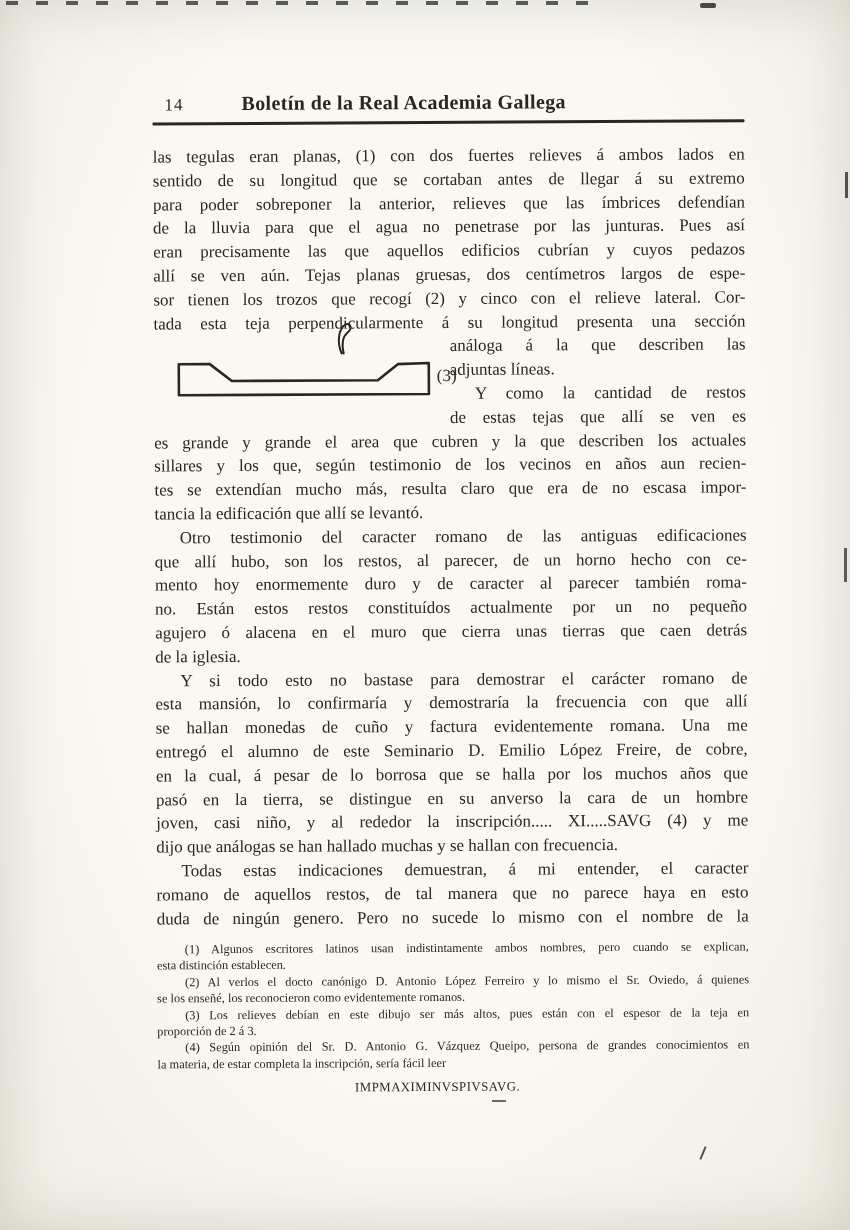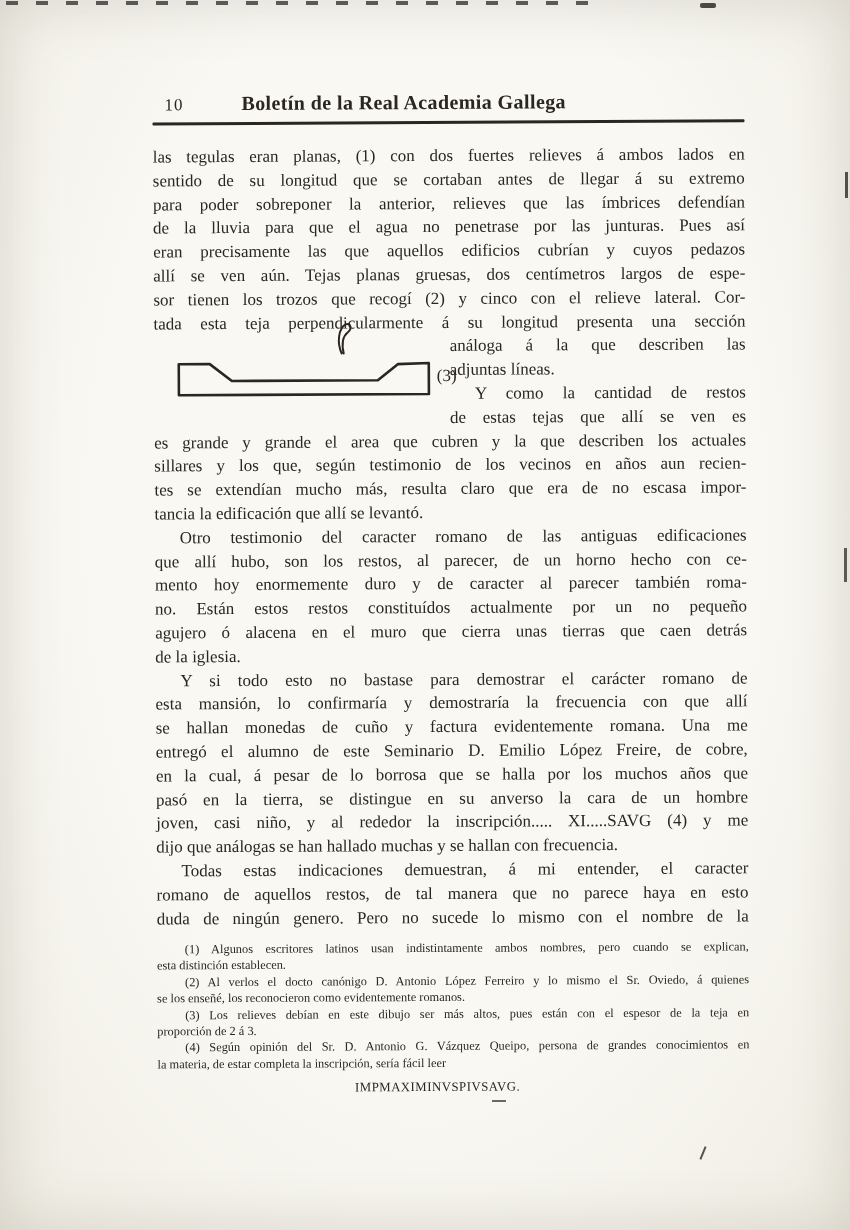--- a/index.html
+++ b/index.html
@@ -53,21 +53,21 @@
 
   <div class="artifact artifact-top"></div>
   <div class="artifact artifact-dot"></div>
   <div class="artifact artifact-right1"></div>
   <div class="artifact artifact-right2"></div>
   <div class="artifact artifact-slash"></div>
   <div class="artifact artifact-dash"></div>
 
   <div class="content">
 
-    <span class="header-num">10</span>
+    <span class="header-num">14</span>
     <span class="header-title">Boletín de la Real Academia Gallega</span>
     <div class="header-rule"></div>
 
     <div class="body-text">
       <div class="line">las tegulas eran planas, (1) con dos fuertes relieves á ambos lados en</div>
       <div class="line">sentido de su longitud que se cortaban antes de llegar á su extremo</div>
       <div class="line">para poder sobreponer la anterior, relieves que las ímbrices defendían</div>
       <div class="line">de la lluvia para que el agua no penetrase por las junturas. Pues así</div>
       <div class="line">eran precisamente las que aquellos edificios cubrían y cuyos pedazos</div>
       <div class="line">allí se ven aún. Tejas planas gruesas, dos centímetros largos de espe-</div>

